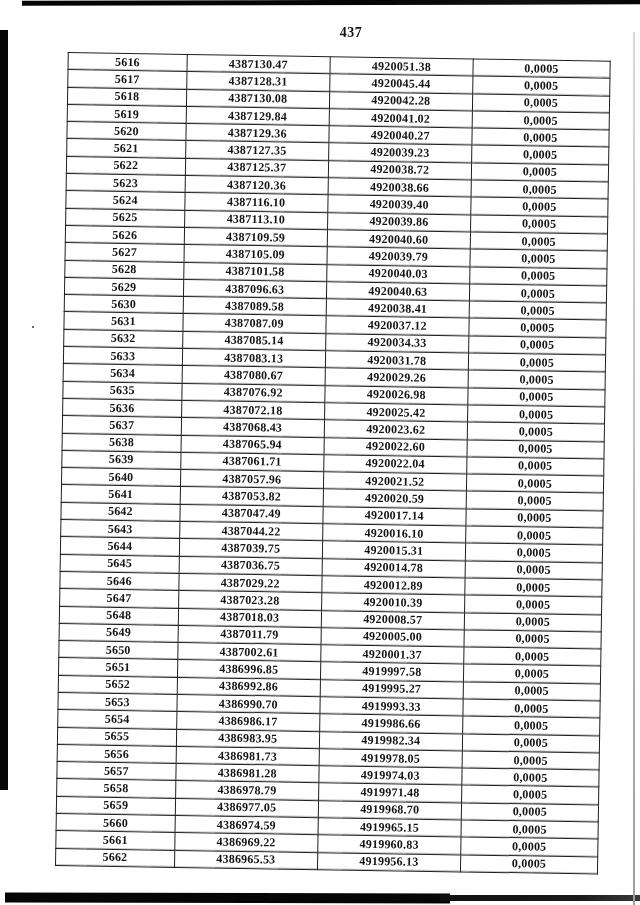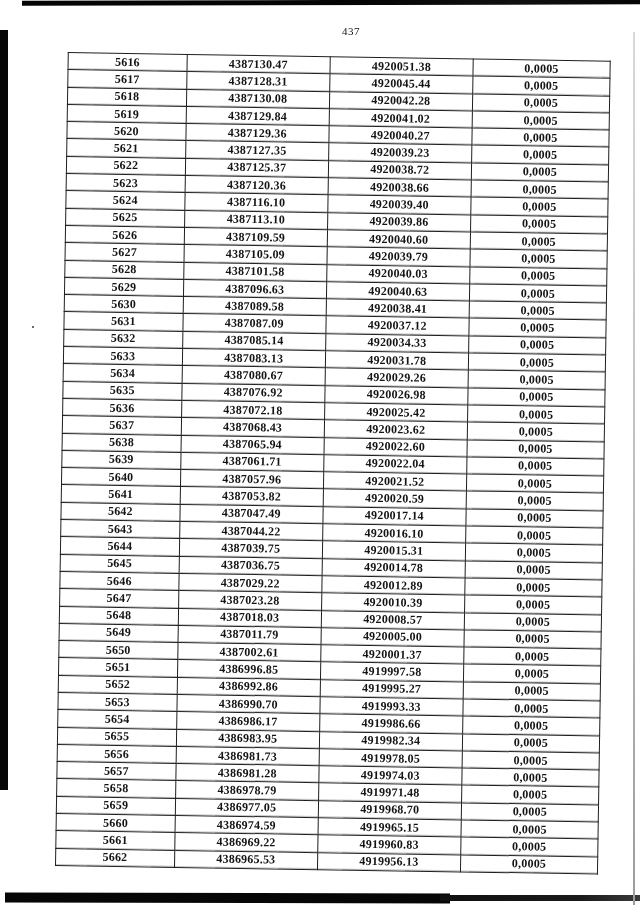--- a/index.html
+++ b/index.html
@@ -67,22 +67,22 @@
     background: #3a3a3a;
     border-radius: 50%;
   }
 
   
   .page-number {
     position: absolute;
     top: 25px;
     left: 351px;
     transform: translateX(-50%);
-    font-size: 11px;
-    font-weight: 400;
+    font-size: 14px;
+    font-weight: 700;
     color: #121212;
     letter-spacing: 0.5px;
   }
 
   
   .table-wrap {
     position: absolute;
     left: 55px;
     top: 52px;
     width: 543px;

